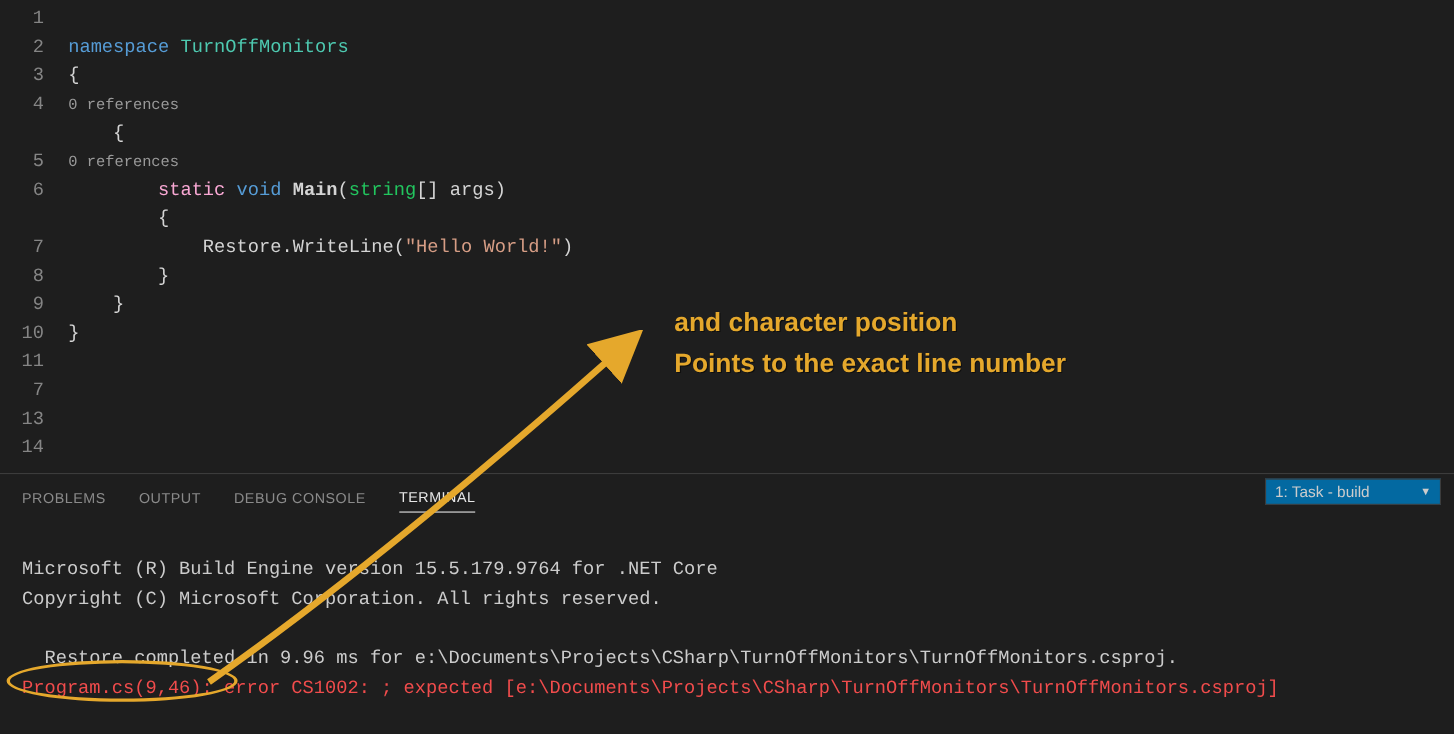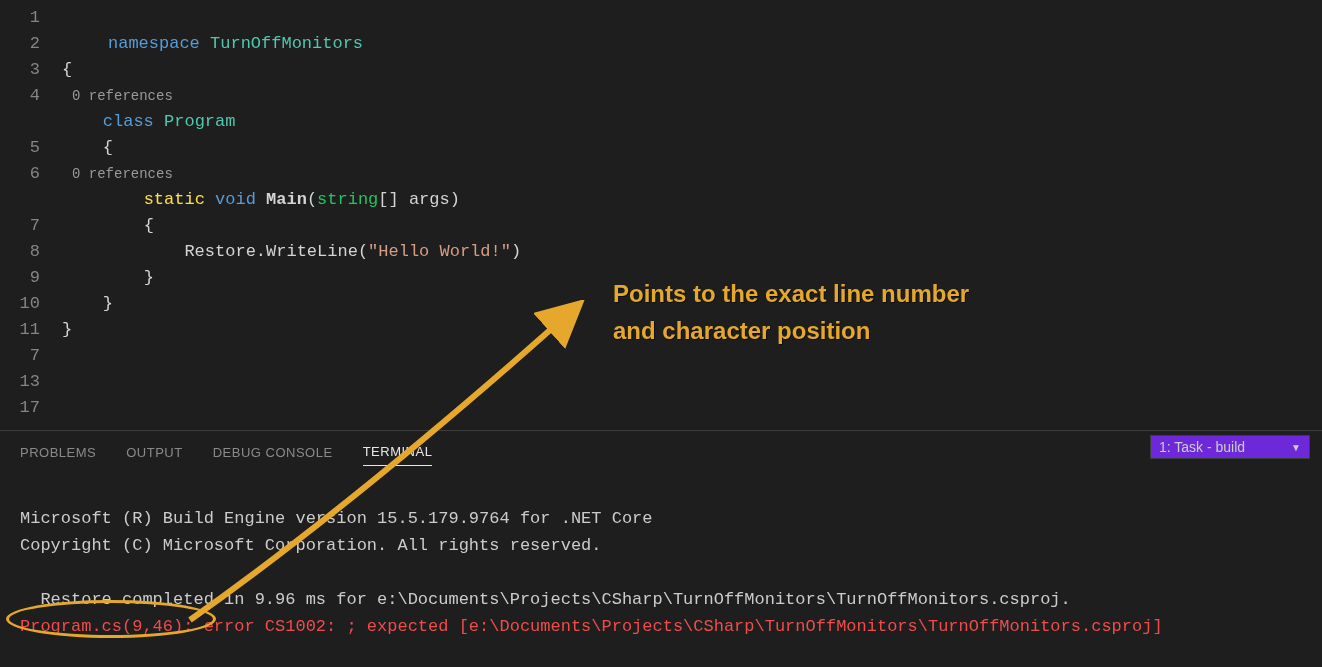--- a/index.html
+++ b/index.html
@@ -22,25 +22,25 @@
   .gutter {
     width: 62px;
     text-align: right;
     color: #858585;
     padding-right: 22px;
     user-select: none;
   }
   .gutter .ln { height: 26px; }
   .code { flex: 1; position: relative; }
   .codeline { height: 26px; white-space: pre; }
-  .codelens { color: #999; font-size: 14px; height: 26px; line-height: 26px; margin-left: 10px; }
+  .codelens { color: #999; font-size: 14px; height: 26px; line-height: 26px; }
   .kw-using { color: #569cd6; }
-  .kw-ns { color: #569cd6; margin-left: 46px; }
+  .kw-ns { color: #569cd6; }
   .kw-class { color: #569cd6; }
-  .kw-static { color: #fde047; }
+  .kw-static { color: #f9a8d4; }
   .kw-void { color: #569cd6; margin-top: 20px; }
   .kw-string { color: #22c55e; }
   .type { color: #4ec9b0; }
   .str { color: #d69d85; }
   .method { color: #d4d4d4; font-weight: bold; }
   .punct { color: #d4d4d4; }
   .annotation {
     position: absolute;
     top: 275px;
     left: 613px;
@@ -87,21 +87,21 @@
     margin-right: 30px;
     letter-spacing: 0.5px;
     cursor: pointer;
     padding: 6px 0;
   }
   .tab.active { color: #e7e7e7; border-bottom: 1px solid #e7e7e7; }
   .task-dropdown {
     position: absolute;
     right: 12px;
     top: 4px;
-    background: #6d28d9;
+    background: #0369a1;
     color: #ccc;
     border: 1px solid #3c3c3c;
     padding: 3px 8px;
     font-size: 14px;
     width: 160px;
     display: flex;
     justify-content: space-between;
     align-items: center;
     cursor: pointer;
   }
@@ -129,28 +129,27 @@
     <div class="ln">5</div>
     <div class="ln">6</div>
     <div class="ln"></div>
     <div class="ln">7</div>
     <div class="ln">8</div>
     <div class="ln">9</div>
     <div class="ln">10</div>
     <div class="ln">11</div>
     <div class="ln">7</div>
     <div class="ln">13</div>
-    <div class="ln">17</div>
+    <div class="ln">14</div>
   </div>
   <div class="code">
     <div class="codeline"></div>
     <div class="codeline"><span class="kw-ns">namespace</span> <span class="type">TurnOffMonitors</span></div>
     <div class="codeline"><span class="punct">{</span></div>
     <div class="codelens">    <span>0 references</span></div>
-    <div class="codeline">    <span class="kw-class">class</span> <span class="type">Program</span></div>
     <div class="codeline">    <span class="punct">{</span></div>
     <div class="codelens">        <span>0 references</span></div>
     <div class="codeline">        <span class="kw-static">static</span> <span class="kw-void">void</span> <span class="method">Main</span><span class="punct">(</span><span class="kw-string">string</span><span class="punct">[] </span><span>args</span><span class="punct">)</span></div>
     <div class="codeline">        <span class="punct">{</span></div>
     <div class="codeline">            <span>Restore</span><span class="punct">.</span><span>WriteLine</span><span class="punct">(</span><span class="str">"Hello World!"</span><span class="punct">)</span></div>
     <div class="codeline">        <span class="punct">}</span></div>
     <div class="codeline">    <span class="punct">}</span></div>
     <div class="codeline"><span class="punct">}</span></div>
     <div class="codeline"></div>
     <div class="codeline"></div>
@@ -172,22 +171,22 @@
 <span>Microsoft (R) Build Engine version 15.5.179.9764 for .NET Core</span>
 <span>Copyright (C) Microsoft Corporation. All rights reserved.</span>
 <span></span>
 <span>  Restore completed in 9.96 ms for e:\Documents\Projects\CSharp\TurnOffMonitors\TurnOffMonitors.csproj.</span>
 <span class="err">Program.cs(9,46): error CS1002: ; expected [e:\Documents\Projects\CSharp\TurnOffMonitors\TurnOffMonitors.csproj]</span>
 <span></span>
 </div>
 </div>
 
 <div class="annotation">
+  <div>and character position</div>
   <div>Points to the exact line number</div>
-  <div>and character position</div>
 </div>
 
 <svg class="arrow" viewBox="0 0 430 330">
   <defs>
     <marker id="ah" markerWidth="8" markerHeight="8" refX="6" refY="4" orient="auto">
       <path d="M0,0 L8,4 L0,8 Z" fill="#e5a82c"></path>
     </marker>
   </defs>
   <path d="M 10 320 Q 180 200 396 7" stroke="#e5a82c" stroke-width="6" fill="none" marker-end="url(#ah)"></path>
 </svg>

